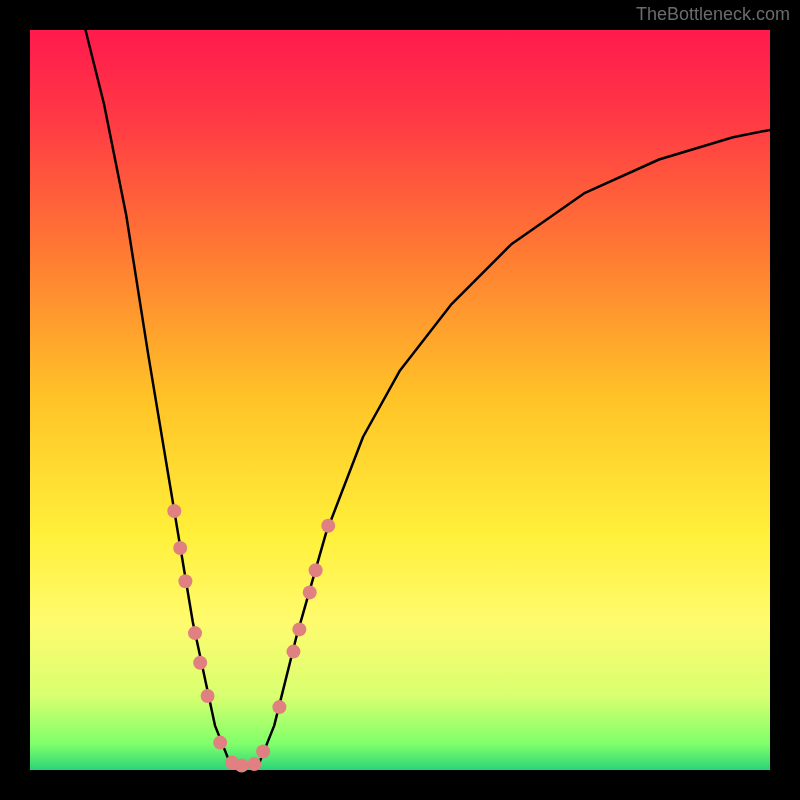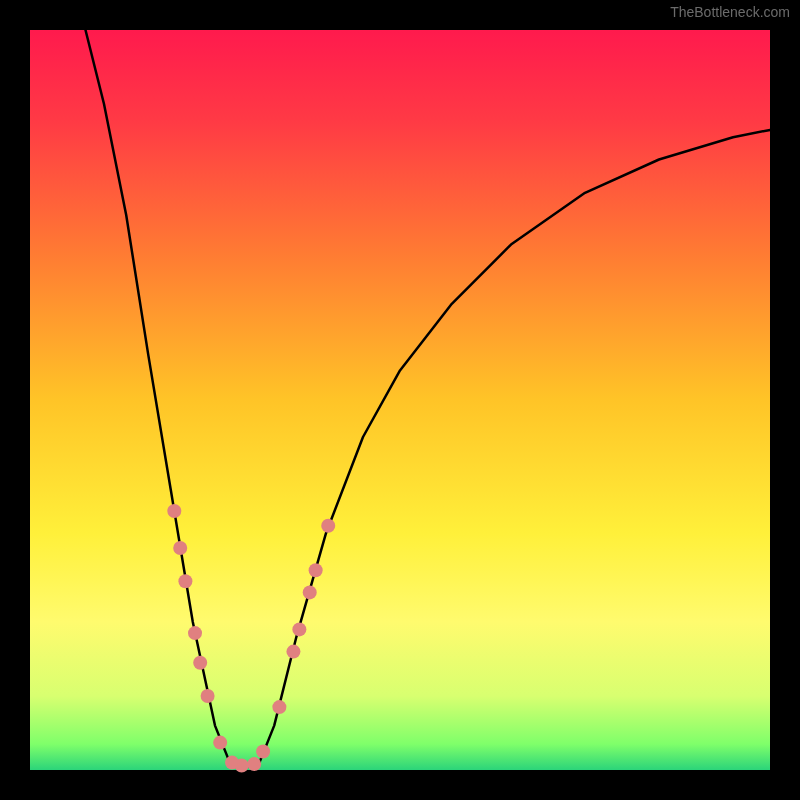--- a/index.html
+++ b/index.html
@@ -14,21 +14,21 @@
     position: relative;
     width: 800px;
     height: 800px;
     background: #000;
   }
   .watermark {
     position: absolute;
     top: 4px;
     right: 10px;
     color: #6b6b6b;
-    font-size: 14px;
+    font-size: 18px;
     z-index: 10;
   }
   svg {
     display: block;
   }
 </style>
 </head>
 <body>
 
 <div class="chart-container">

